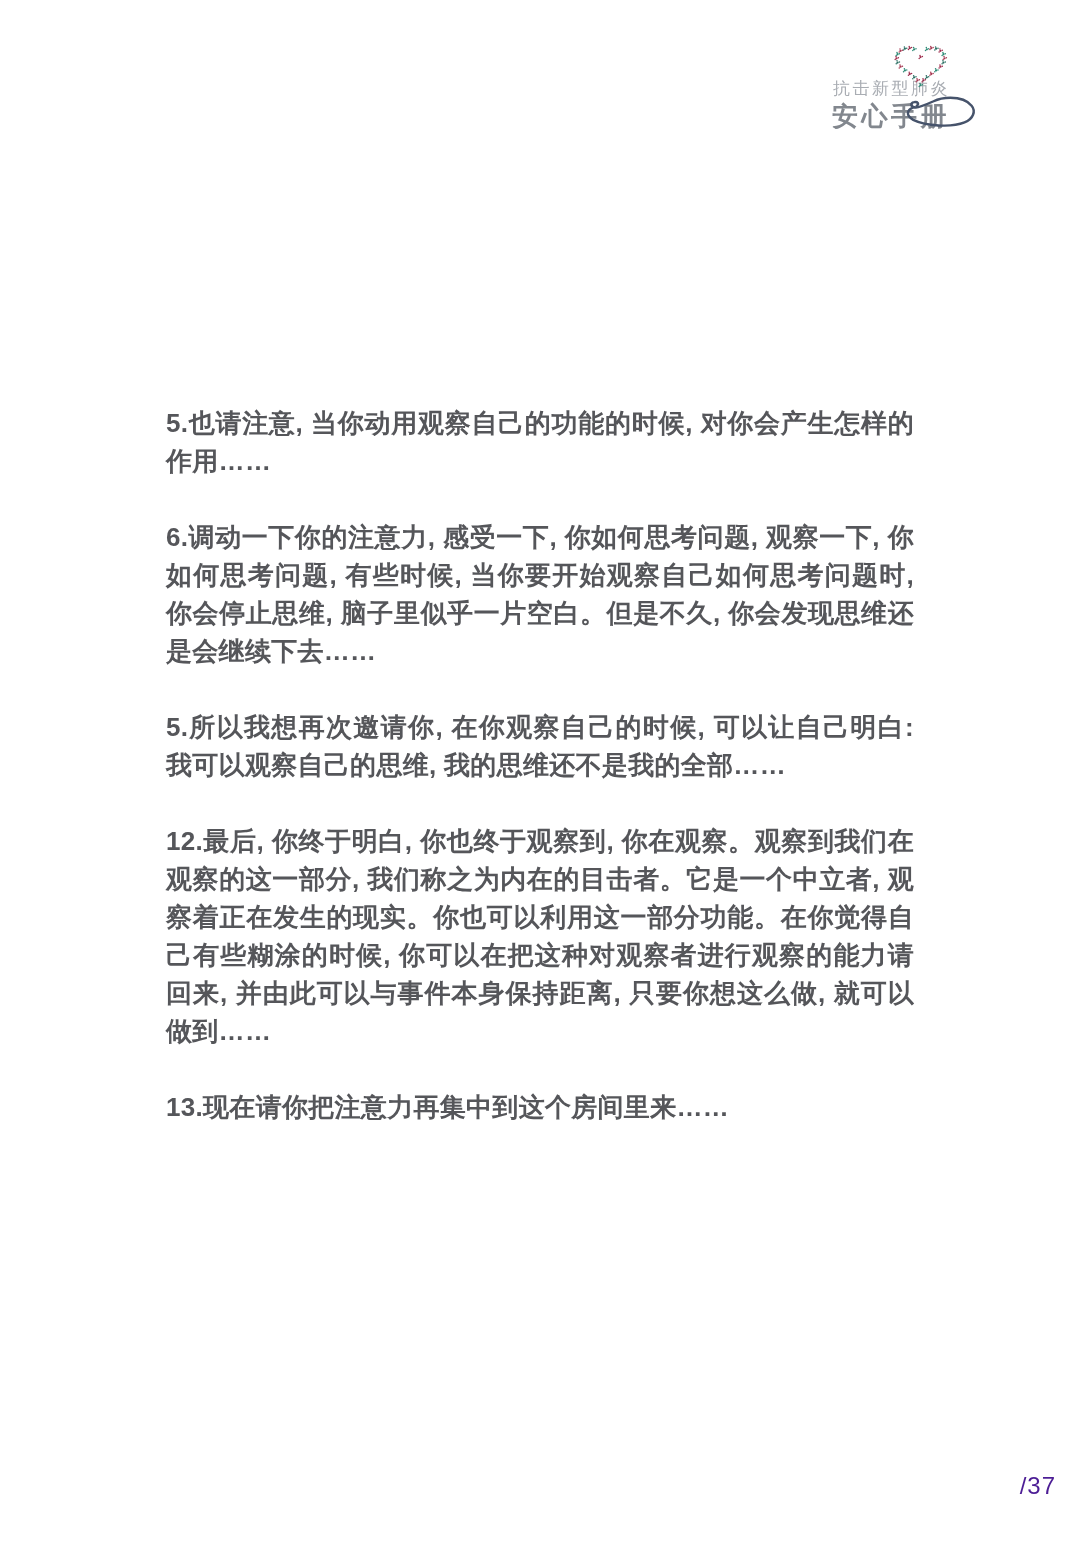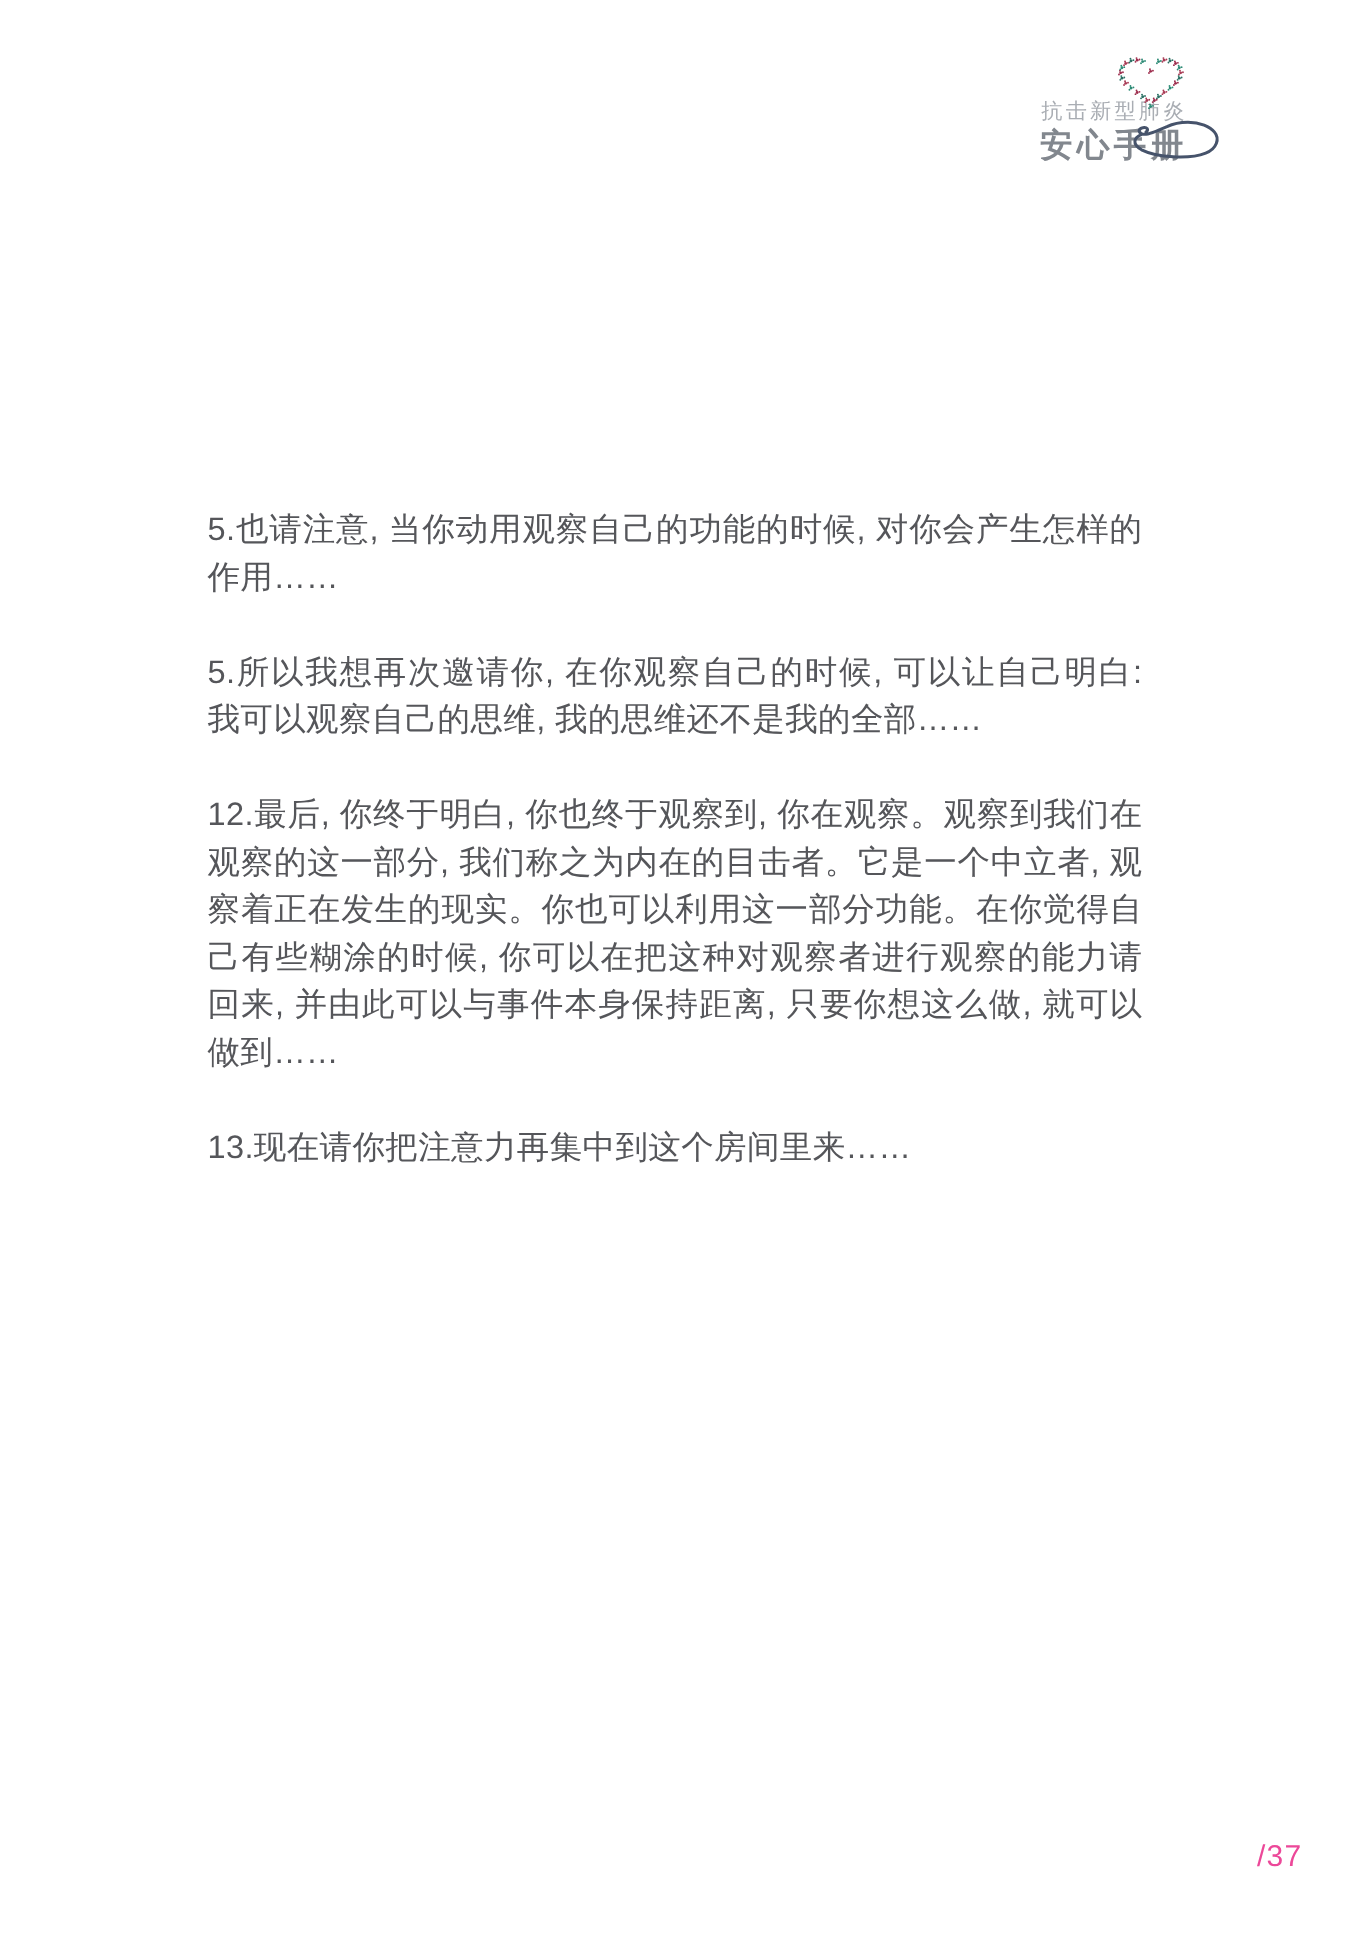--- a/index.html
+++ b/index.html
@@ -32,26 +32,26 @@
   
   .content{
     position:absolute;left:166px;top:404px;width:748px;
   }
   .content p{
     margin:0 0 38px 0;
     font-size:26px;line-height:38px;
     letter-spacing:0.3px;
     color:#55565a;
     text-align:justify;
-    font-weight:400;
+    font-weight:700;
   }
   
   .page-number{
-    position:absolute;top:1472px;right:70px;
-    font-size:24px;color:#ec4899;letter-spacing:1px;
+    position:absolute;top:1472px;right:56px;
+    font-size:24px;color:#4c1d95;letter-spacing:1px;
     font-weight:400;
   }
 </style>
 </head>
 <body>
 
 <div class="page">
 
   <div class="header-text">
     <div class="tagline">抗击新型肺炎</div>
@@ -97,20 +97,21 @@
       <use href="#fl" x="24.8" y="6.0" style="color:#2e8b76"></use>
     </svg>
 
     <svg class="hand-svg" width="80" height="42" viewBox="0 0 180 95" xmlns="http://www.w3.org/2000/svg">
       <path d="M34,44 C20,50 16,62 34,72 C62,86 120,90 150,78 C170,70 176,52 166,40 C158,30 140,22 118,22 C100,22 88,26 80,30 C62,38 48,44 40,44 C28,44 26,34 36,32 C44,30 48,36 42,40" fill="none" stroke="#46536b" stroke-width="5.5" stroke-linecap="round" stroke-linejoin="round"></path>
     </svg>
   </div>
 
   <main class="content">
     <p>5.也请注意, 当你动用观察自己的功能的时候, 对你会产生怎样的作用……</p>
+    <p>6.调动一下你的注意力, 感受一下, 你如何思考问题, 观察一下, 你如何思考问题, 有些时候, 当你要开始观察自己如何思考问题时, 你会停止思维, 脑子里似乎一片空白。但是不久, 你会发现思维还是会继续下去……</p>
     <p>5.所以我想再次邀请你, 在你观察自己的时候, 可以让自己明白: 我可以观察自己的思维, 我的思维还不是我的全部……</p>
     <p>12.最后, 你终于明白, 你也终于观察到, 你在观察。观察到我们在观察的这一部分, 我们称之为内在的目击者。它是一个中立者, 观察着正在发生的现实。你也可以利用这一部分功能。在你觉得自己有些糊涂的时候, 你可以在把这种对观察者进行观察的能力请回来, 并由此可以与事件本身保持距离, 只要你想这么做, 就可以做到……</p>
     <p>13.现在请你把注意力再集中到这个房间里来……</p>
   </main>
 
   <div class="page-number">/37</div>
 
 </div>
 
 </body></html>

